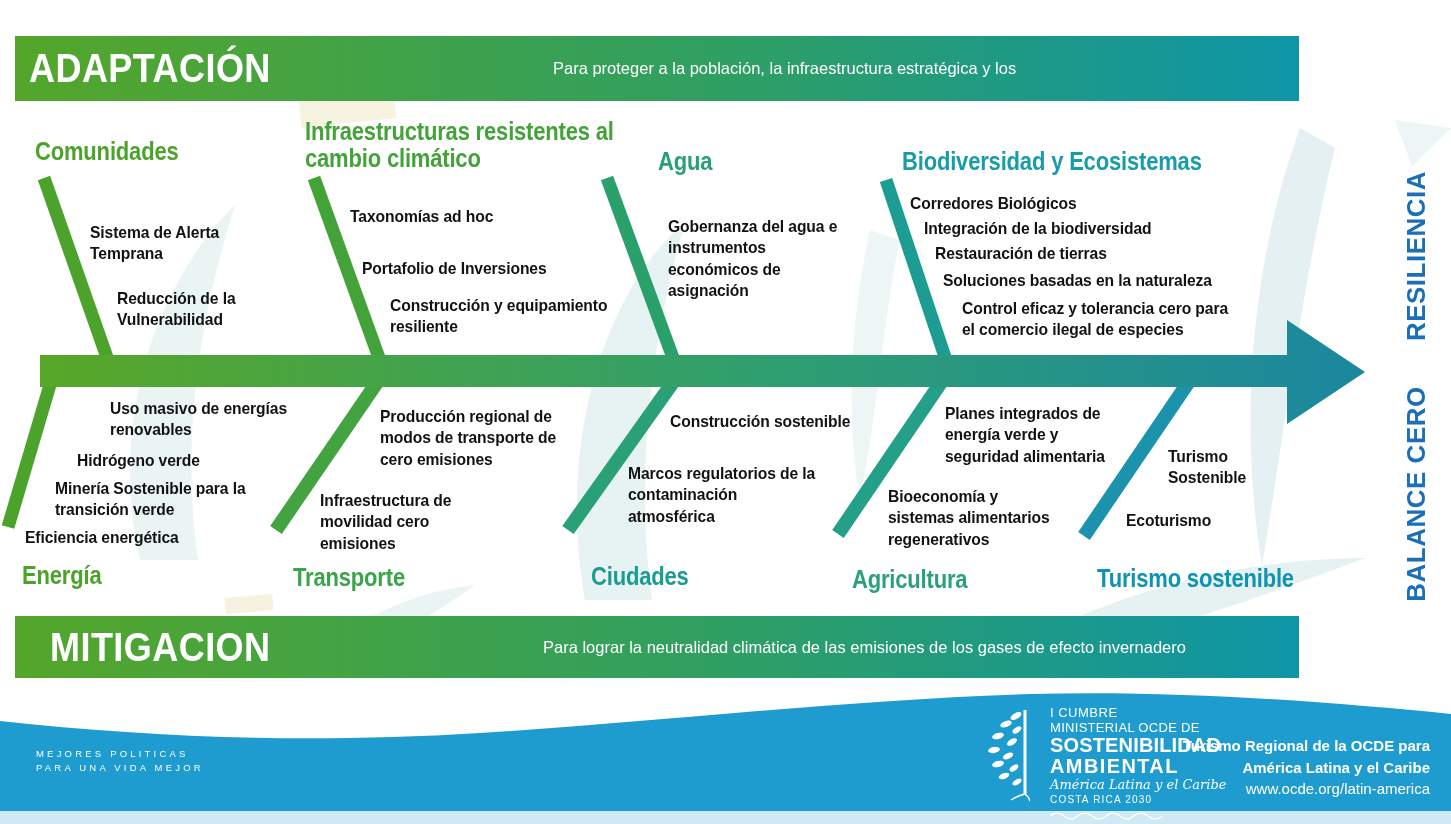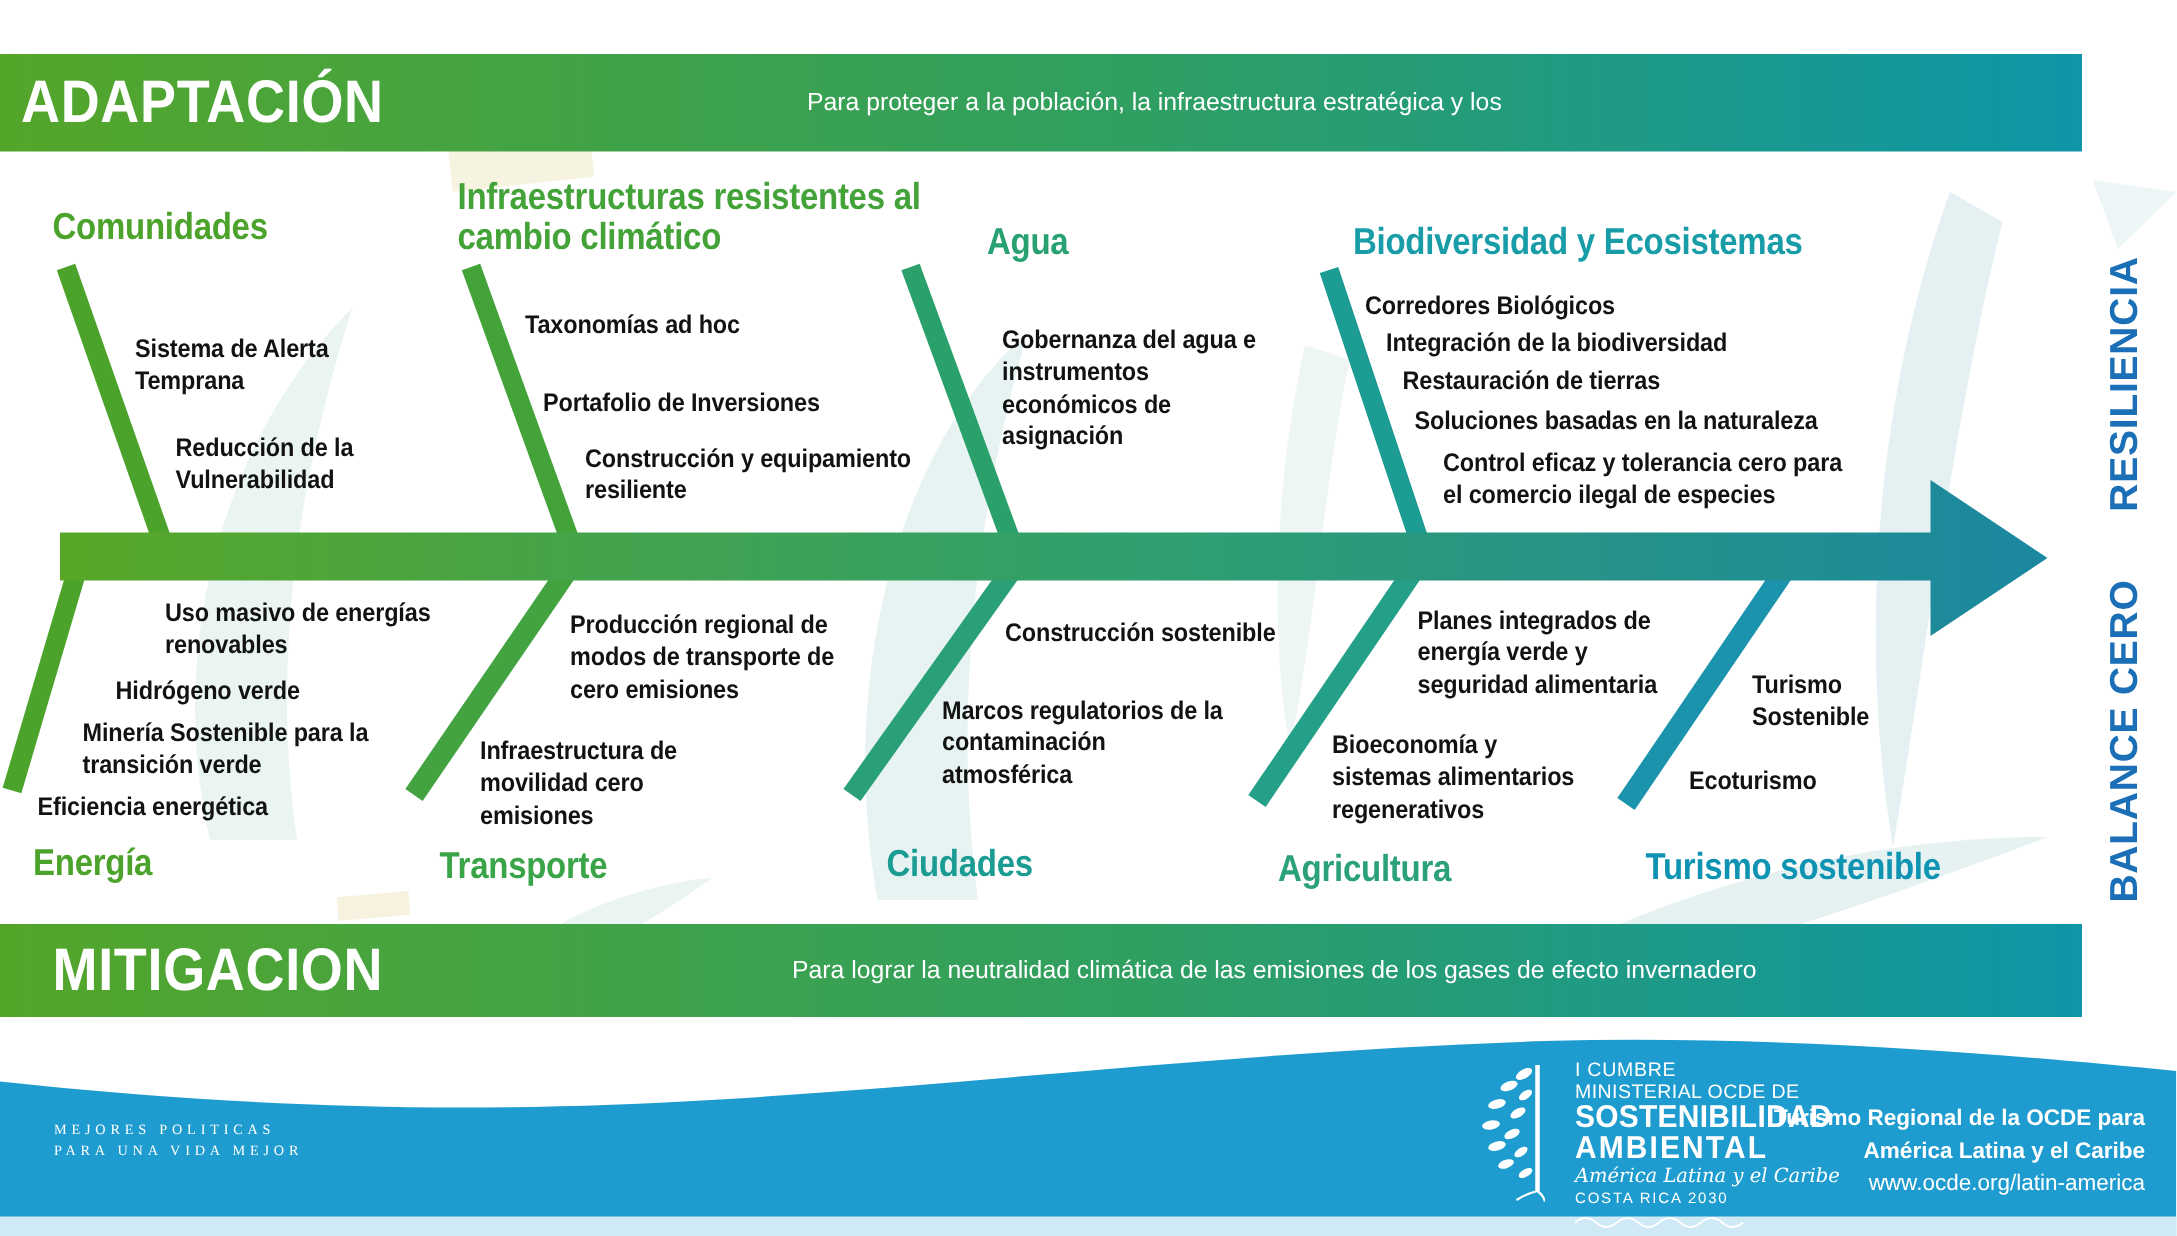--- a/index.html
+++ b/index.html
@@ -1,40 +1,40 @@
 <!DOCTYPE html>
 <html><head>
 <meta charset="utf-8">
 <style>
   html,body{margin:0;padding:0;background:#fff;}
   #canvas{position:relative;width:1451px;height:824px;overflow:hidden;background:#ffffff;
           font-family:"Liberation Sans",sans-serif;}
   svg.layer{position:absolute;left:0;top:0;z-index:1;}
   
-  .banner{position:absolute;left:0;width:1388px;height:65px;z-index:2;
+  .banner{position:absolute;left:15px;width:1284px;height:65px;z-index:2;
           background:linear-gradient(90deg,#54a62a 0%,#2f9f62 55%,#0e95a7 100%);
           display:flex;align-items:center;}
   .banner-title{position:absolute;color:#fff;font-weight:700;font-size:40px;
                 transform:scaleX(0.9);transform-origin:0 50%;white-space:nowrap;letter-spacing:0.5px;}
   .banner-desc{position:absolute;color:#fff;font-size:16.5px;line-height:1.35;font-weight:400;}
   .banner-desc div{white-space:nowrap;}
   
   .cat{position:absolute;font-weight:700;font-size:25px;line-height:1.08;z-index:2;
        transform:scaleX(0.88);transform-origin:0 0;letter-spacing:-0.2px;}
   
   .it{position:absolute;font-weight:700;font-size:17px;line-height:1.26;color:#121212;z-index:2;
       transform:scaleX(0.92);transform-origin:0 0;letter-spacing:-0.1px;}
   
   .vlabel{position:absolute;font-weight:700;font-size:26px;color:#1b6fb6;white-space:nowrap;z-index:2;
           transform:translate(-50%,-50%) rotate(-90deg);letter-spacing:0.5px;}
   
   .f-ocde{position:absolute;left:36px;top:742px;z-index:3;color:#fff;}
   .f-ocde-row{display:flex;align-items:center;gap:6px;}
   .f-ocde-name{font-weight:700;font-size:31px;letter-spacing:1px;}
-  .f-ocde-tag{margin-top:5px;font-size:9.5px;letter-spacing:3.2px;line-height:1.5;font-weight:400;font-family:Liberation Serif, serif;}
+  .f-ocde-tag{margin-top:5px;font-size:9.5px;letter-spacing:3.2px;line-height:1.5;font-weight:400;}
   .f-summit{position:absolute;left:984px;top:706px;z-index:3;color:#fff;display:flex;align-items:flex-start;}
   .f-summit-text{margin-left:20px;}
   .fs-l1{font-size:13px;letter-spacing:0.5px;line-height:14px;font-weight:400;}
   .fs-l2{font-size:13px;letter-spacing:0.3px;line-height:15px;font-weight:400;}
   .fs-l3{font-size:21px;font-weight:700;line-height:20px;letter-spacing:0.2px;transform:scaleX(0.95);transform-origin:0 0;}
   .fs-l4{font-size:21px;font-weight:700;line-height:21px;letter-spacing:1.5px;transform:scaleX(0.95);transform-origin:0 0;}
   .fs-l5{font-family:"DejaVu Serif",serif;font-style:italic;font-size:13px;line-height:17px;}
   .fs-l6{font-size:10px;letter-spacing:1.2px;line-height:13px;font-weight:400;}
   .f-program{position:absolute;left:1180px;top:735px;width:250px;text-align:right;z-index:3;color:#fff;
              font-size:15px;line-height:21.5px;}

